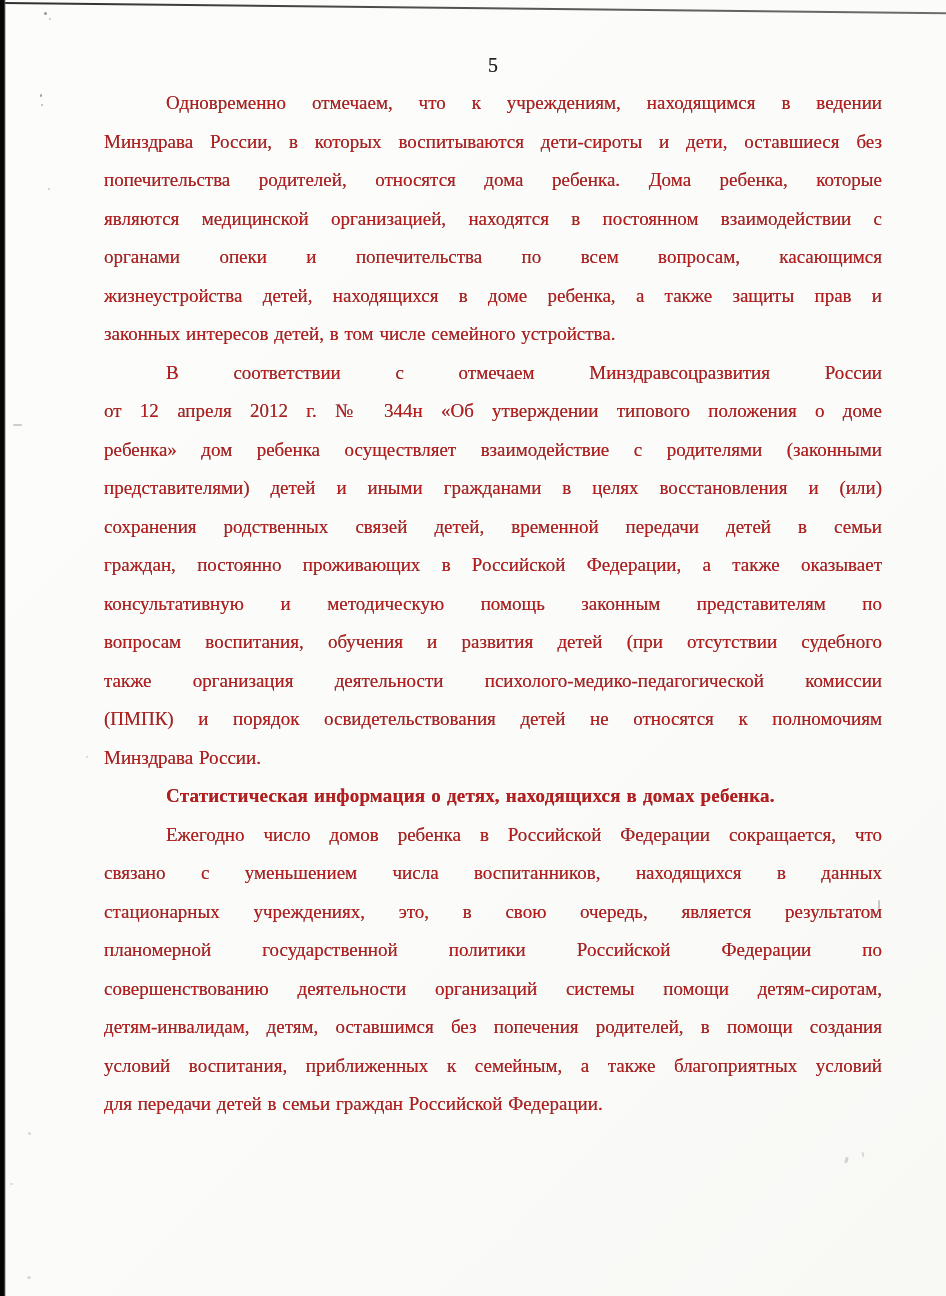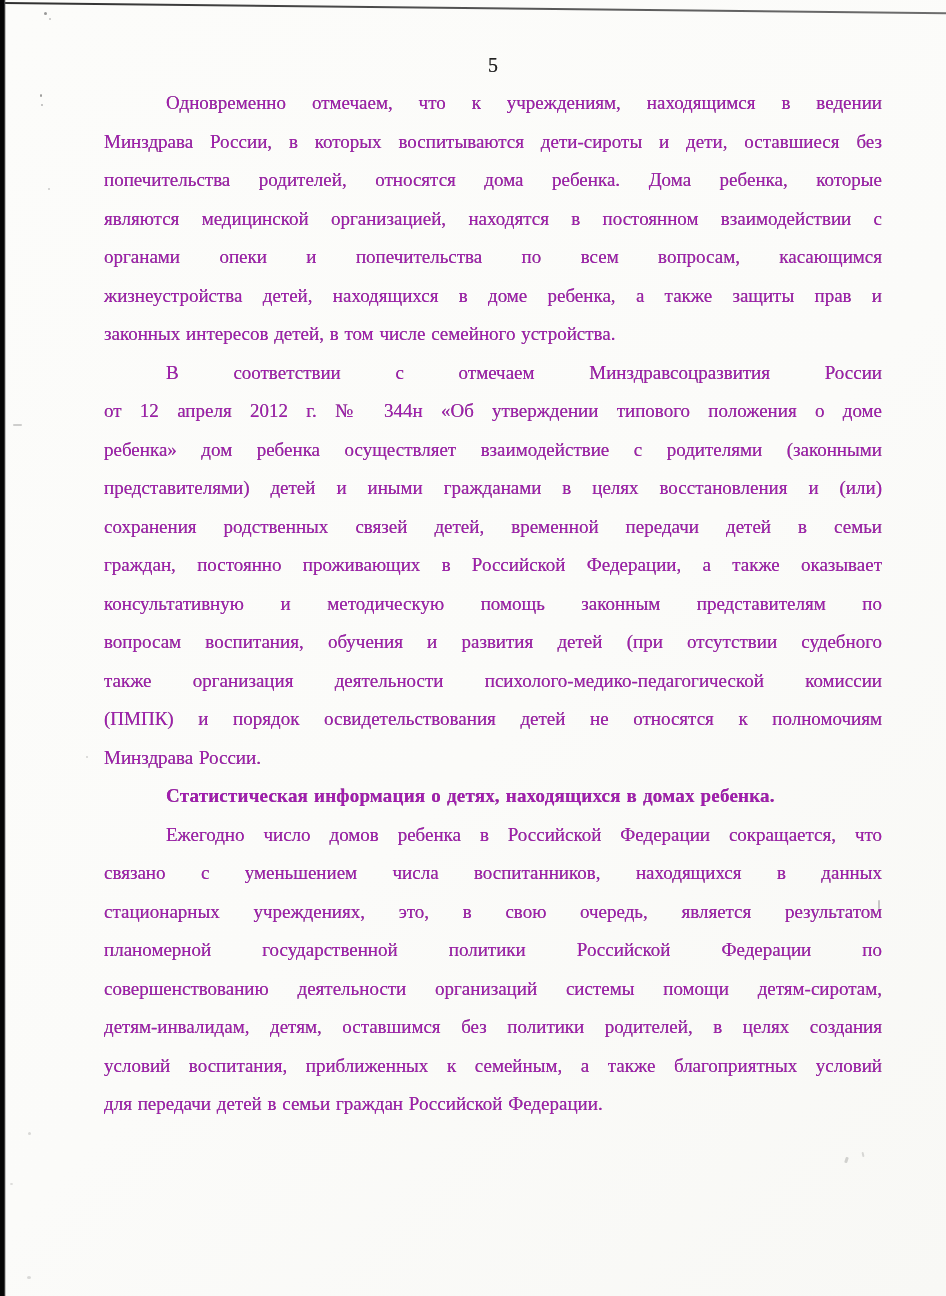--- a/index.html
+++ b/index.html
@@ -24,21 +24,21 @@
     transform: rotate(0.62deg); transform-origin: left top;
   }
   .page-number {
     position: absolute; top: 54px; left: 104px; width: 778px;
     text-align: center;
     font-size: 20px; color: #222;
     text-shadow: 0 0 .6px rgba(25,25,25,.65);
   }
   .text-block {
     position: absolute; left: 104px; top: 84px; width: 778px;
-    font-size: 19px; line-height: 38.5px; color: #a21caf;
+    font-size: 19px; line-height: 38.5px; color: #b91c1c;
     text-shadow: 0 0 .6px rgba(25,25,25,.6);
     word-spacing: 1px;
   }
   .block { margin: 0; }
   .ln { text-align: justify; text-align-last: justify; }
   .ln.first { text-indent: 62px; }
   .ln.last { text-align-last: left; }
   .block.heading .ln { font-weight: 700; text-align-last: left; letter-spacing: .2px; }
   .speck { position: absolute; background: rgba(30,30,30,.45); border-radius: 50%; }
   .s1 { left:44px; top:12px;  width:3px; height:3px; }
@@ -96,21 +96,21 @@
   <div class="block heading">
     <div class="ln first last">Статистическая информация о детях, находящихся в домах ребенка.</div>
   </div>
 
   <div class="block">
     <div class="ln first">Ежегодно число домов ребенка в Российской Федерации сокращается, что</div>
     <div class="ln">связано с уменьшением числа воспитанников, находящихся в данных</div>
     <div class="ln">стационарных учреждениях, это, в свою очередь, является результатом</div>
     <div class="ln">планомерной государственной политики Российской Федерации по</div>
     <div class="ln">совершенствованию деятельности организаций системы помощи детям-сиротам,</div>
-    <div class="ln">детям-инвалидам, детям, оставшимся без политики родителей, в целях создания</div>
+    <div class="ln">детям-инвалидам, детям, оставшимся без попечения родителей, в помощи создания</div>
     <div class="ln">условий воспитания, приближенных к семейным, а также благоприятных условий</div>
     <div class="ln last">для передачи детей в семьи граждан Российской Федерации.</div>
   </div>
 
 </div>
 
 <div>
   <div class="speck s1"></div>
   <div class="speck s2"></div>
   <div class="speck s3"></div>

